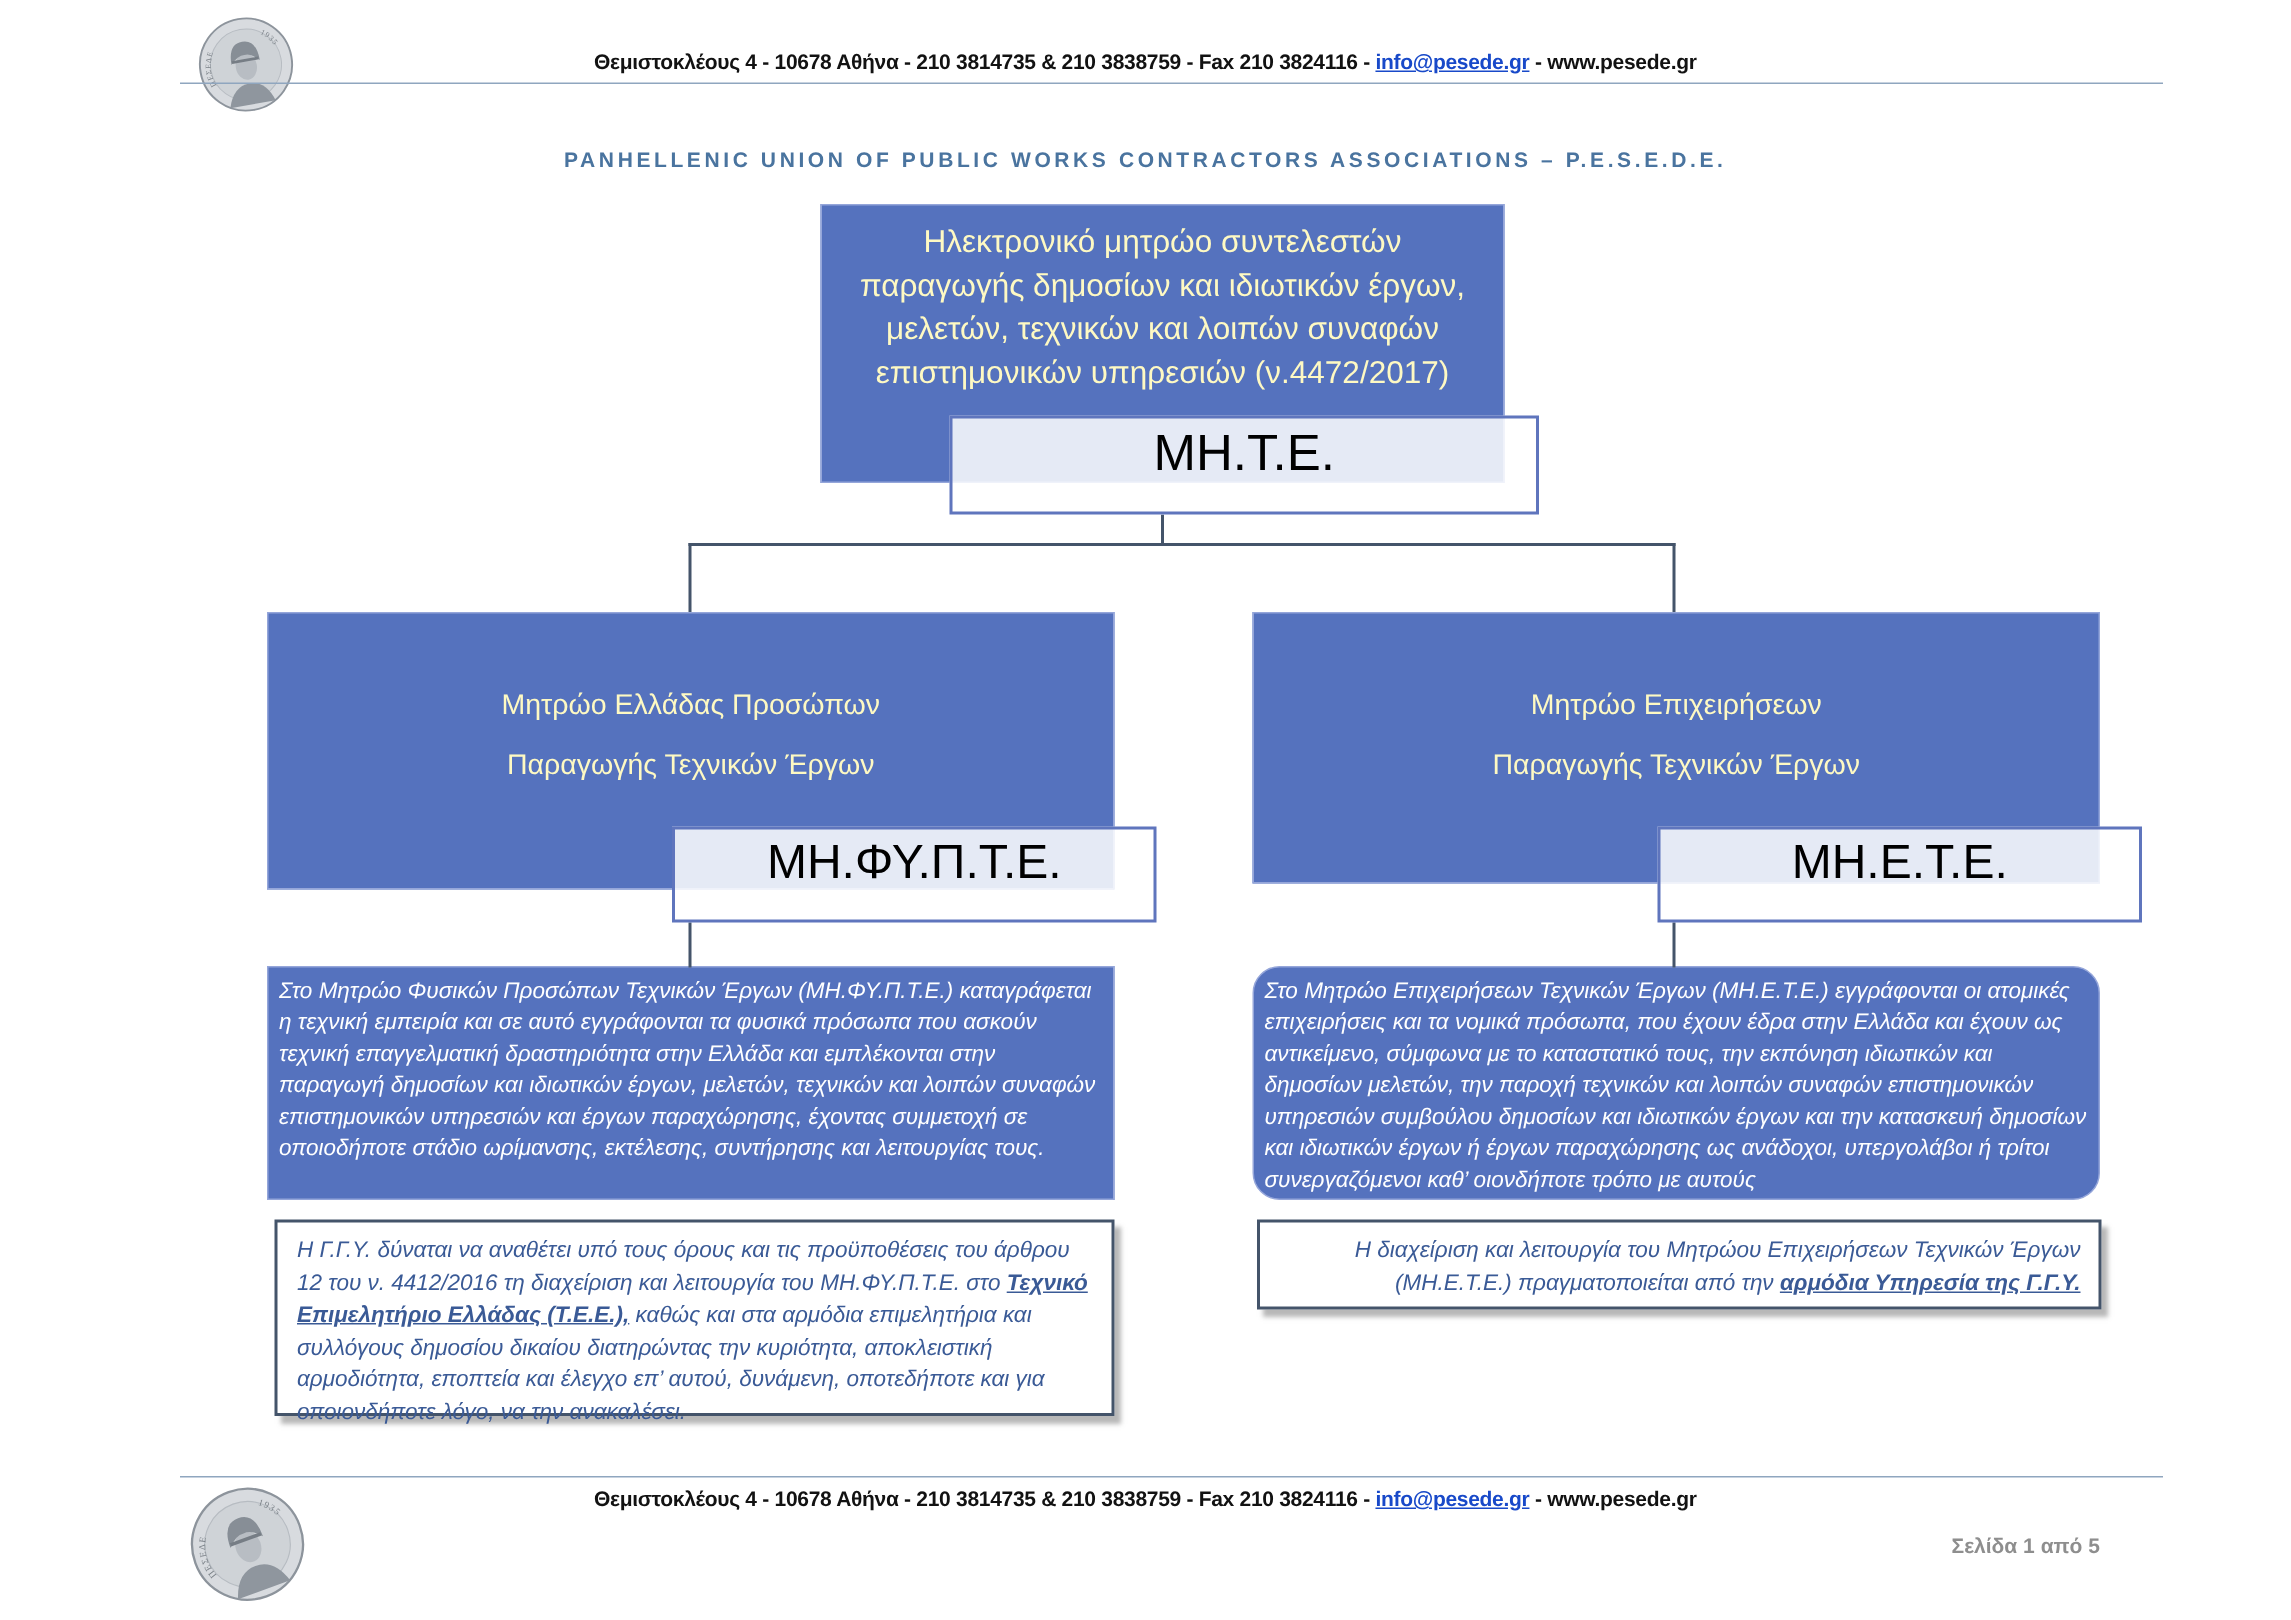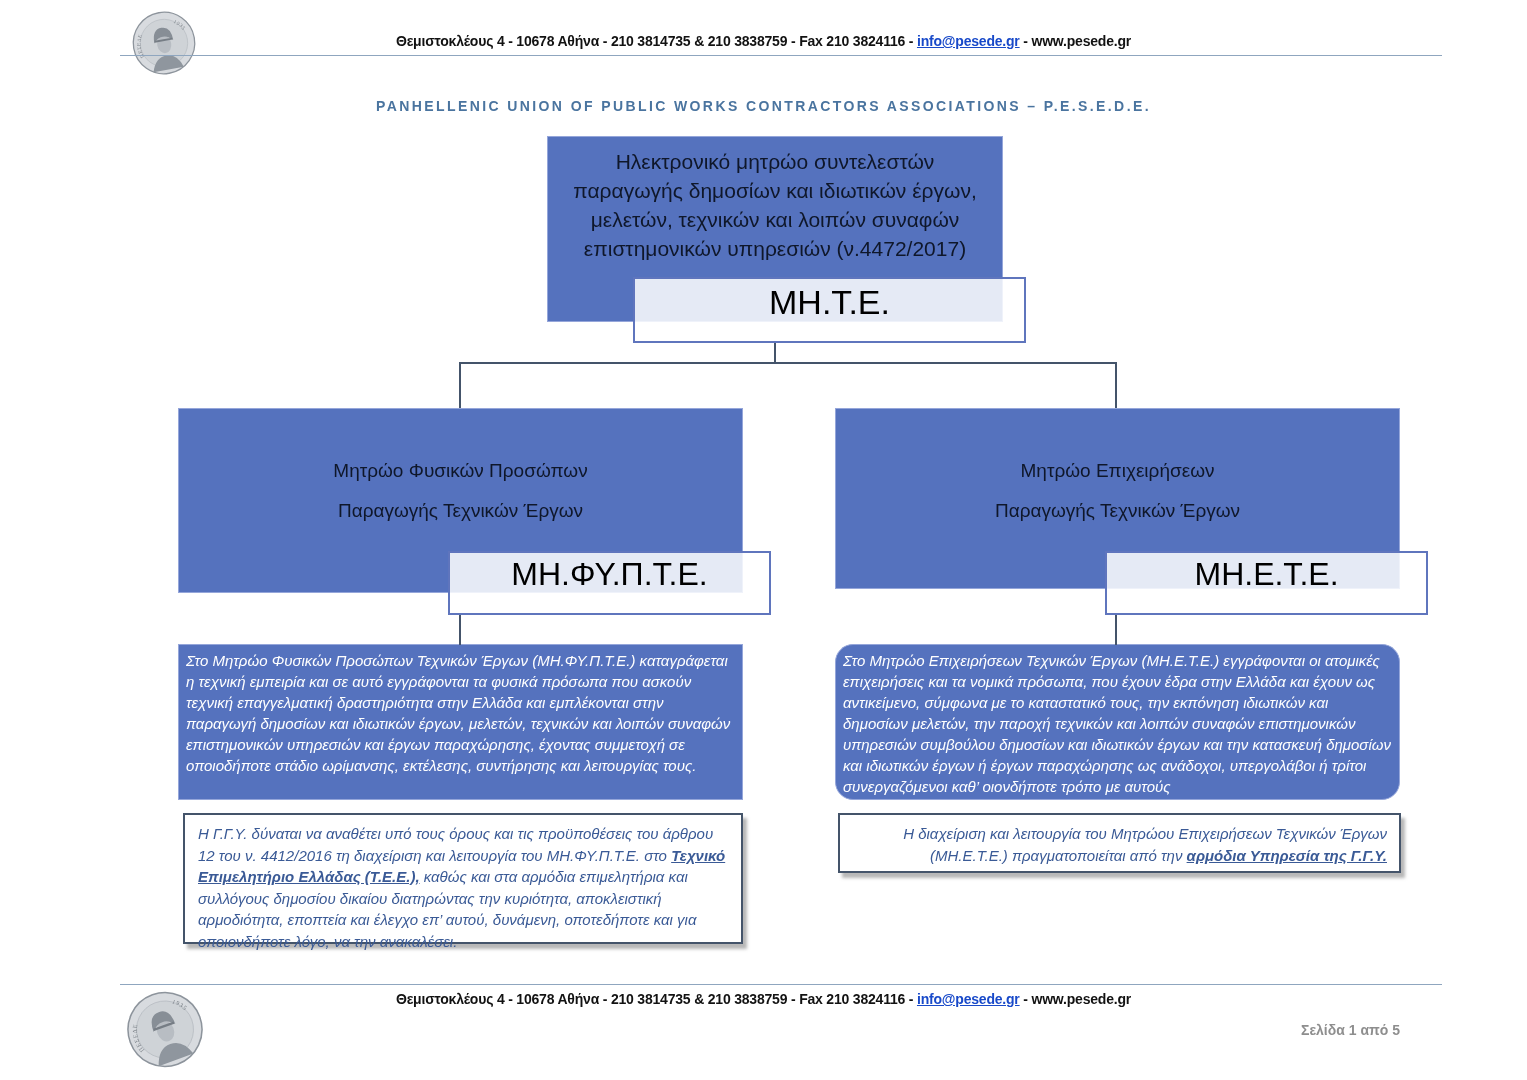--- a/index.html
+++ b/index.html
@@ -13,21 +13,21 @@
     font-size:14px;font-weight:bold;letter-spacing:2.4px;color:#4A749F;margin-top:36px;}
   .email{color:#1849C9;text-decoration:underline;cursor:pointer;}
   #footer-rule{position:absolute;left:120px;top:984px;width:1322px;height:1px;background:#8fa6bf;}
   #footer-contact{position:absolute;left:0;top:991px;width:100%;text-align:center;
     font-size:14px;font-weight:bold;color:#121212;letter-spacing:-0.2px;}
   #page-number{position:absolute;left:1240px;top:1022px;width:160px;text-align:right;
     font-size:14px;font-weight:bold;color:#8E8E8E;}
   #logo-top{position:absolute;left:131px;top:11px;width:66px;height:64px;transform:rotate(-10deg);}
   #logo-bottom{position:absolute;left:125px;top:991px;width:80px;height:77px;transform:rotate(-20deg);}
   
-  .bluebox{position:absolute;background:#5572BE;border:1px solid #95a6da;color:#0f172a;
+  .bluebox{position:absolute;background:#5572BE;border:1px solid #95a6da;color:#fef9c3;
     box-sizing:border-box;}
   #root-box{left:547px;top:136px;width:456px;height:186px;text-align:center;
     font-size:21px;line-height:29px;padding:10px 14px 0 14px;}
   #left-box{left:178px;top:408px;width:565px;height:185px;}
   #right-box{left:835px;top:408px;width:565px;height:181px;}
   .branch-title{padding-top:42px;text-align:center;font-size:19px;}
   .branch-title div{line-height:40px;}
   .descbox{position:absolute;background:#5572BE;border:1px solid #95a6da;color:#ffffff;
     box-sizing:border-box;font-style:italic;font-size:15px;line-height:21px;
     padding:5px 8px 0 7px;}
@@ -93,21 +93,21 @@
 
   <div class="bluebox" id="root-box">
     <div>Ηλεκτρονικό μητρώο συντελεστών παραγωγής δημοσίων και ιδιωτικών έργων, μελετών, τεχνικών και λοιπών συναφών επιστημονικών υπηρεσιών (ν.4472/2017)</div>
   </div>
   <div class="overlay" id="root-acronym">
     <span>ΜΗ.Τ.Ε.</span>
   </div>
 
   <div class="bluebox" id="left-box">
     <div class="branch-title">
-      <div>Μητρώο Φυσικών Προσώπων</div>
+      <div>Μητρώο Ελλάδας Προσώπων</div>
       <div>Παραγωγής Τεχνικών Έργων</div>
     </div>
   </div>
   <div class="overlay" id="left-acronym">
     <span>ΜΗ.ΦΥ.Π.Τ.Ε.</span>
   </div>
   <div class="descbox" id="left-desc">
     <span>Στο Μητρώο Φυσικών Προσώπων Τεχνικών Έργων (ΜΗ.ΦΥ.Π.Τ.Ε.) καταγράφεται η τεχνική εμπειρία και σε αυτό εγγράφονται τα φυσικά πρόσωπα που ασκούν τεχνική επαγγελματική δραστηριότητα στην Ελλάδα και εμπλέκονται στην παραγωγή δημοσίων και ιδιωτικών έργων, μελετών, τεχνικών και λοιπών συναφών επιστημονικών υπηρεσιών και έργων παραχώρησης, έχοντας συμμετοχή σε οποιοδήποτε στάδιο ωρίμανσης, εκτέλεσης, συντήρησης και λειτουργίας τους.</span>
   </div>
   <div class="notebox" id="left-note">

